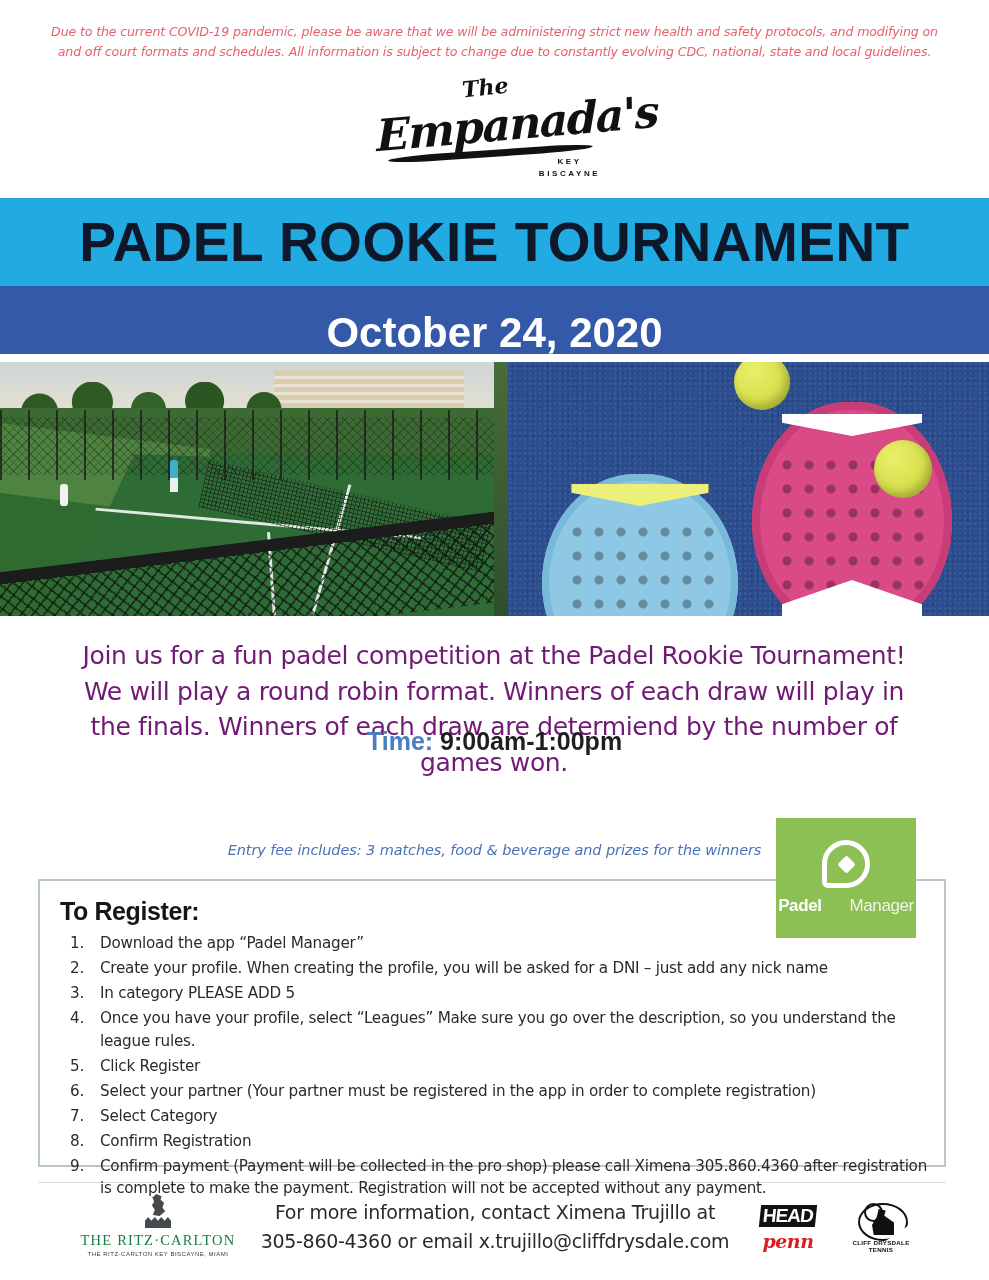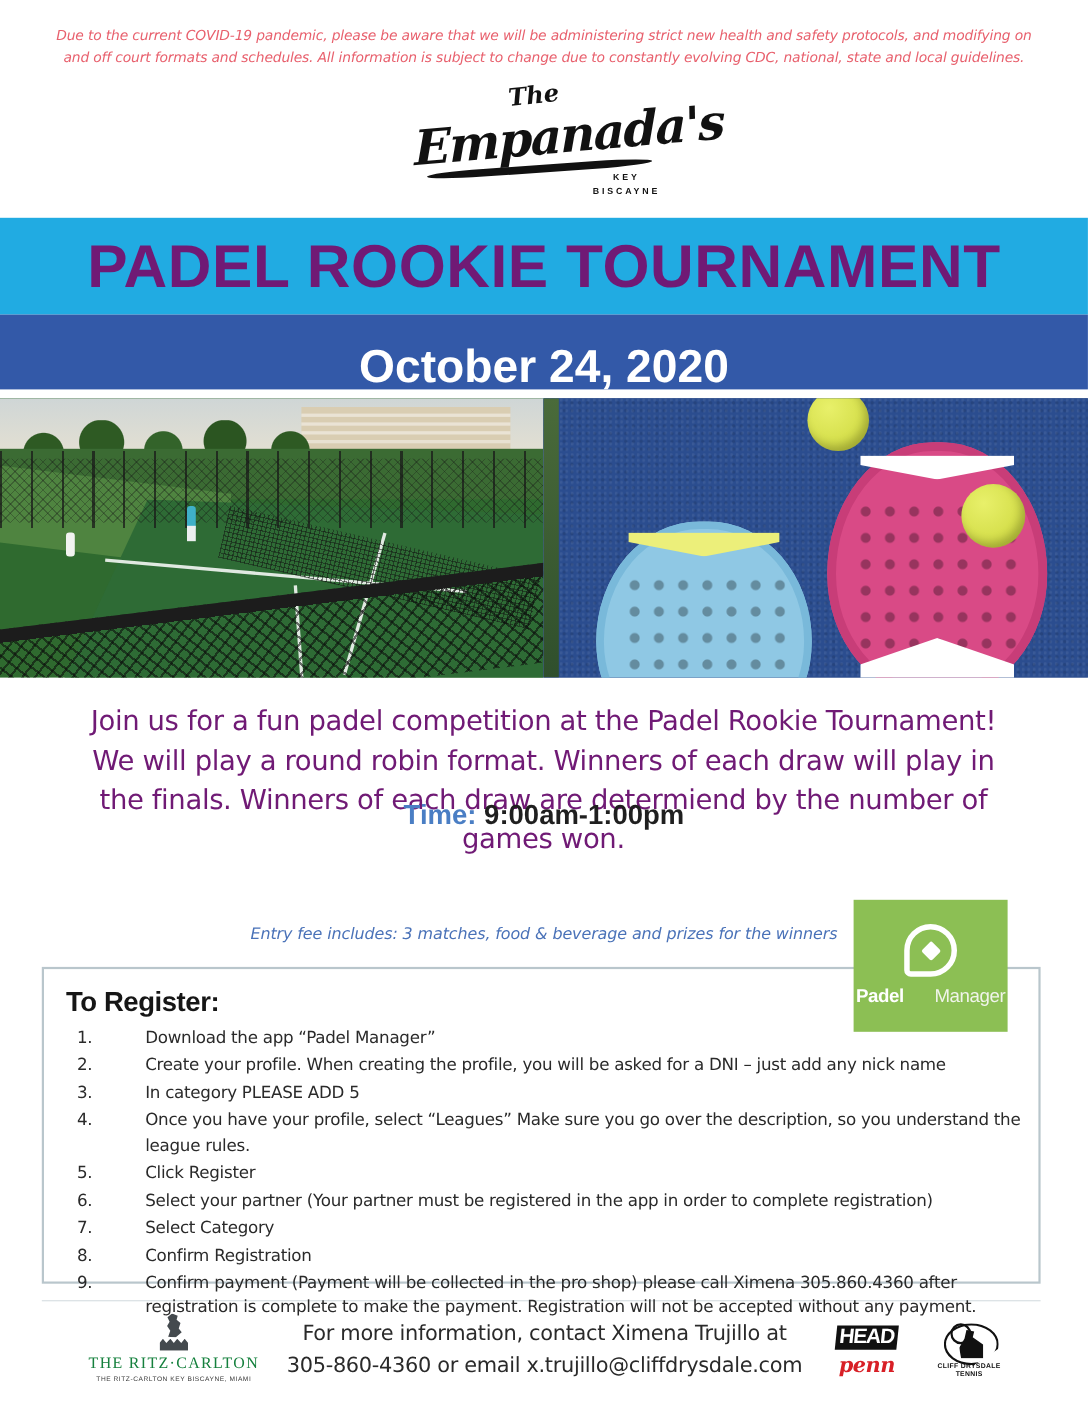--- a/index.html
+++ b/index.html
@@ -100,21 +100,21 @@
     left: 0;
     top: 198px;
     width: 989px;
     height: 88px;
     background: #21abe2;
     display: flex;
     align-items: center;
     justify-content: center;
   }
   .banner-primary .txt {
-    color: #701a75;
+    color: #0f172a;
     font-size: 55px;
     font-weight: bold;
     letter-spacing: 0.5px;
     font-family: "Liberation Sans", sans-serif;
     line-height: 1;
   }
   .banner-secondary {
     position: absolute;
     left: 0;
     top: 286px;
@@ -378,21 +378,21 @@
   .step {
     display: flex;
     font-size: 15.2px;
     line-height: 1.48;
     color: #2a2a2a;
     font-family: "DejaVu Sans", sans-serif;
     letter-spacing: -0.25px;
     margin-bottom: 2.5px;
   }
   .step-num { width: 38px; flex: 0 0 38px; text-align: left; padding-left: 8px; box-sizing: border-box; }
-  .step-text { flex: 1; margin-left: 32px; }
+  .step-text { flex: 1; }
 
   
   .footer-rule {
     position: absolute;
     left: 38px;
     top: 1182px;
     width: 908px;
     height: 1px;
     background: #d5dde0;
   }

